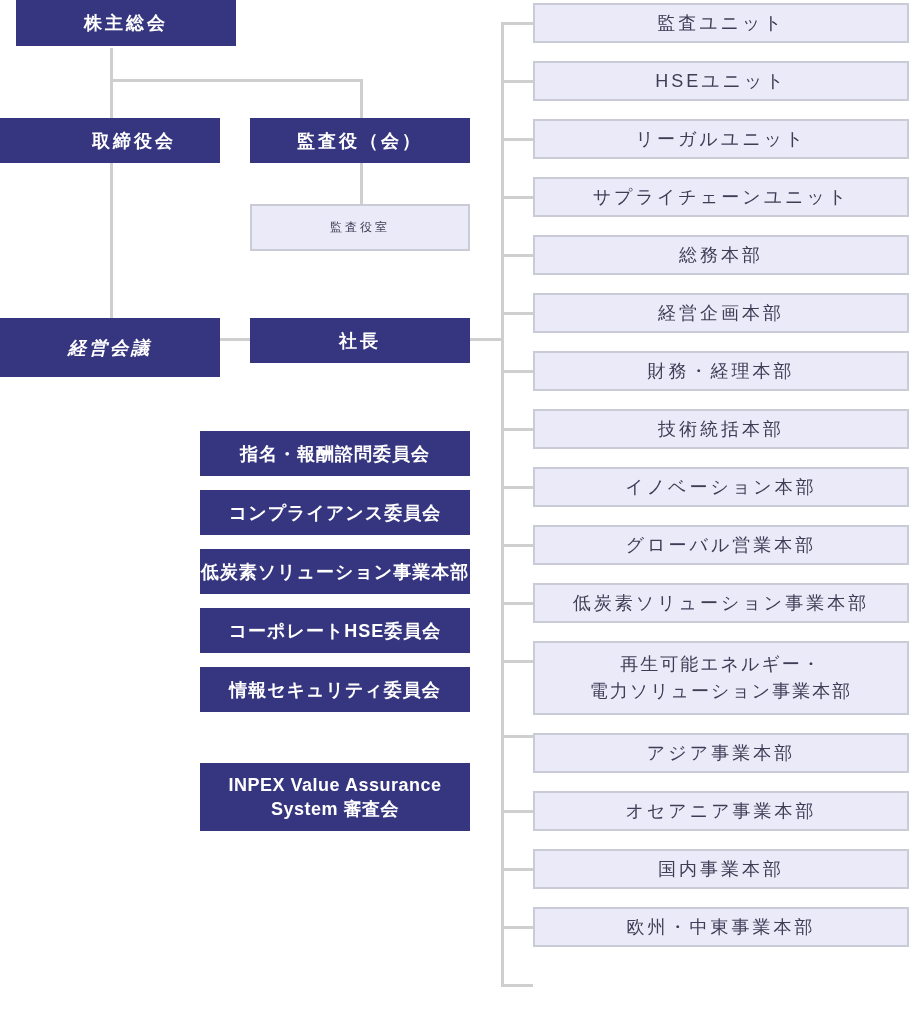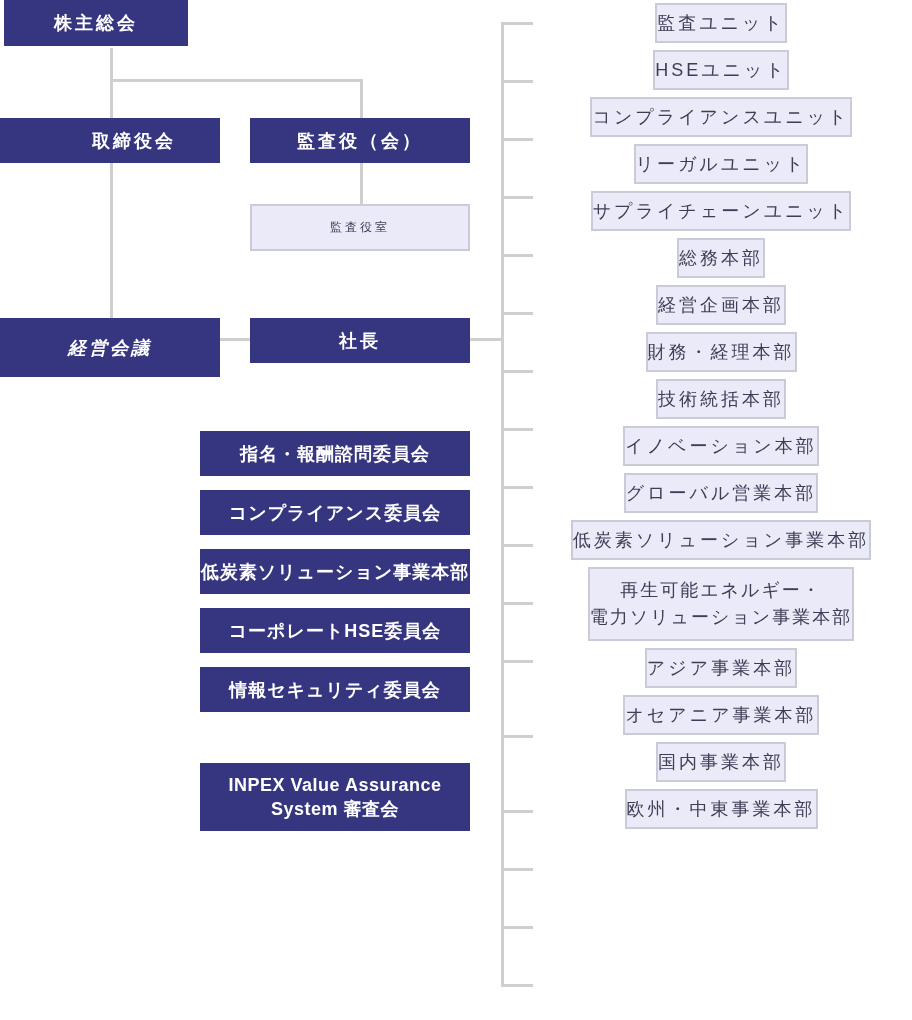--- a/index.html
+++ b/index.html
@@ -22,21 +22,21 @@
   .light-box{
     position:absolute;box-sizing:border-box;
     background:var(--light-fill);border:2px solid var(--light-border);
     color:var(--light-text);
     display:flex;align-items:center;justify-content:center;text-align:center;
     font-size:12px;letter-spacing:3px;
   }
   .line{position:absolute;background:var(--line);}
 
   
-  #b-shareholders{left:4px;top:2;width:184px;height:46px;}
+  #b-shareholders{left:16px;top:2;width:220px;height:46px;}
   #b-board{left:0;top:118px;width:220px;height:45px;padding-left:48px;}
   #b-auditors{left:250px;top:118px;width:220px;height:45px;}
   #b-audit-office{left:250px;top:204px;width:220px;height:47px;}
   #b-mgmt{left:0;top:318px;width:220px;height:59px;font-style:italic;}
   #b-president{left:250px;top:318px;width:220px;height:45px;}
 
   
   #l-sh-down{left:110px;top:48px;width:3px;height:70px;}
   #l-branch{left:110px;top:79px;width:253px;height:3px;}
   #l-aud-down{left:360px;top:79px;width:3px;height:39px;}
@@ -51,21 +51,21 @@
     display:flex;flex-direction:column;gap:14px;}
   .committee{
     box-sizing:border-box;height:45px;background:var(--navy);color:#fff;font-weight:bold;
     display:flex;align-items:center;justify-content:center;text-align:center;
     font-size:18px;letter-spacing:1px;
   }
   .committee.tall{height:68px;white-space:pre-line;line-height:1.35;letter-spacing:0.5px;margin-top:37px;}
 
   
   #units{position:absolute;left:533px;top:3px;width:376px;
-    display:flex;flex-direction:column;gap:7px;align-items:center;}
+    display:flex;flex-direction:column;gap:18px;}
   .unit-box{
     box-sizing:border-box;height:40px;background:var(--light-fill);
     border:2px solid var(--light-border);color:var(--light-text);
     display:flex;align-items:center;justify-content:center;text-align:center;
     font-size:18px;letter-spacing:3px;
   }
   .unit-box.tall{height:74px;white-space:pre-line;line-height:1.5;letter-spacing:2px;}
 </style>
 </head>
 <body>
@@ -94,21 +94,20 @@
     <div class="committee">低炭素ソリューション事業本部</div>
     <div class="committee">コーポレートHSE委員会</div>
     <div class="committee">情報セキュリティ委員会</div>
     <div class="committee tall">INPEX Value Assurance
 System 審査会</div>
   </div>
 
   <div id="units">
     <div class="unit-box">監査ユニット</div>
     <div class="unit-box">HSEユニット</div>
-    <div class="unit-box">コンプライアンスユニット</div>
     <div class="unit-box">リーガルユニット</div>
     <div class="unit-box">サプライチェーンユニット</div>
     <div class="unit-box">総務本部</div>
     <div class="unit-box">経営企画本部</div>
     <div class="unit-box">財務・経理本部</div>
     <div class="unit-box">技術統括本部</div>
     <div class="unit-box">イノベーション本部</div>
     <div class="unit-box">グローバル営業本部</div>
     <div class="unit-box">低炭素ソリューション事業本部</div>
     <div class="unit-box tall">再生可能エネルギー・

